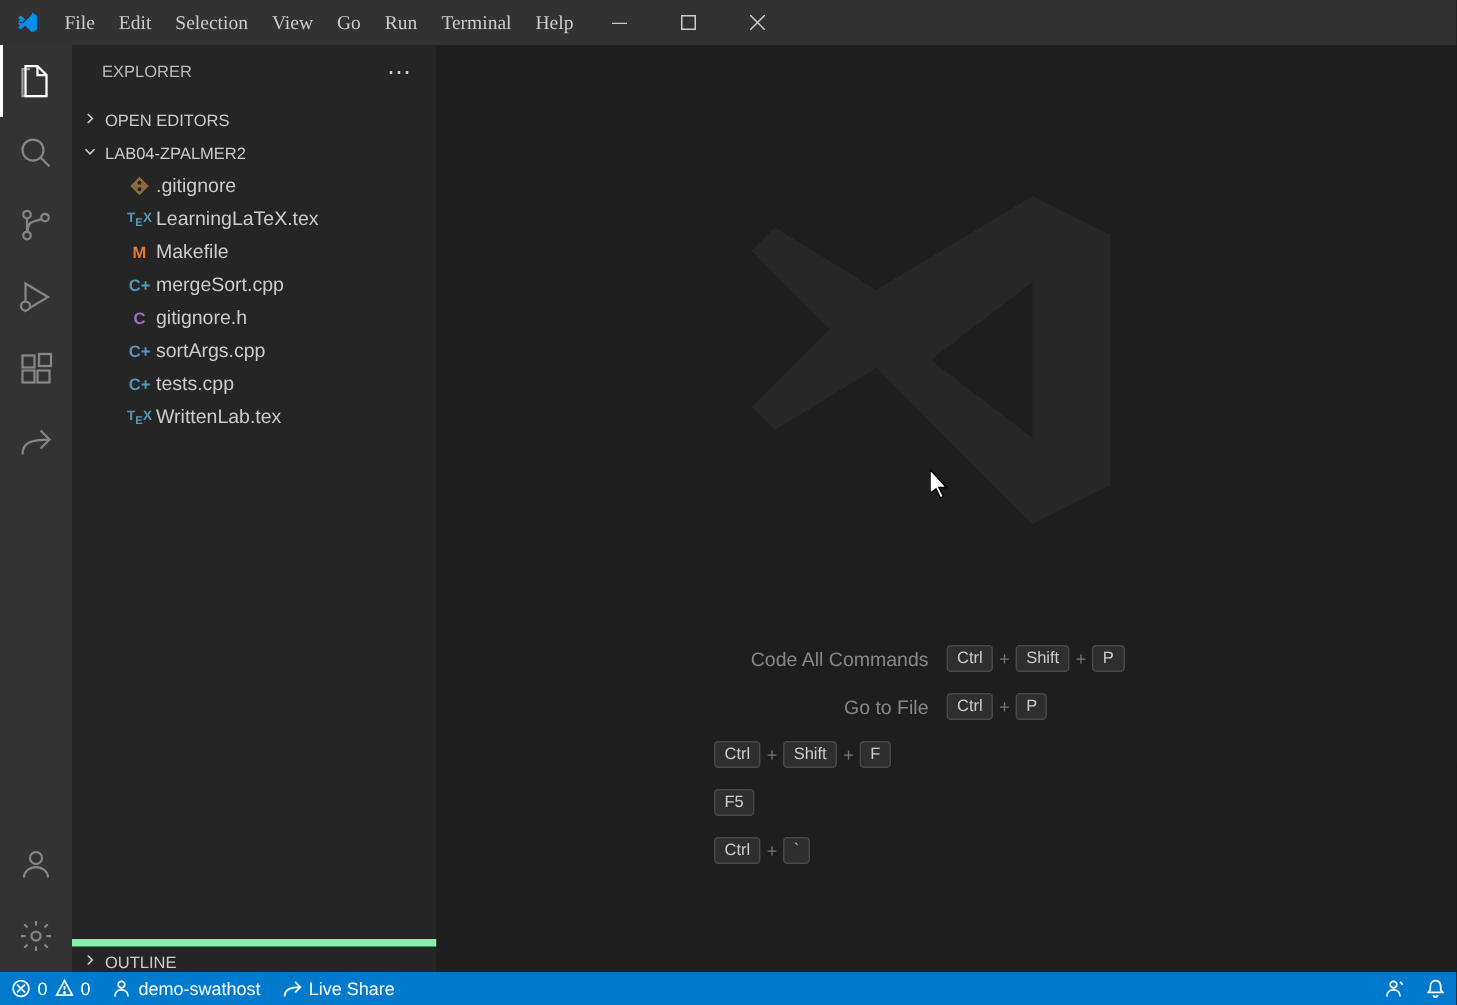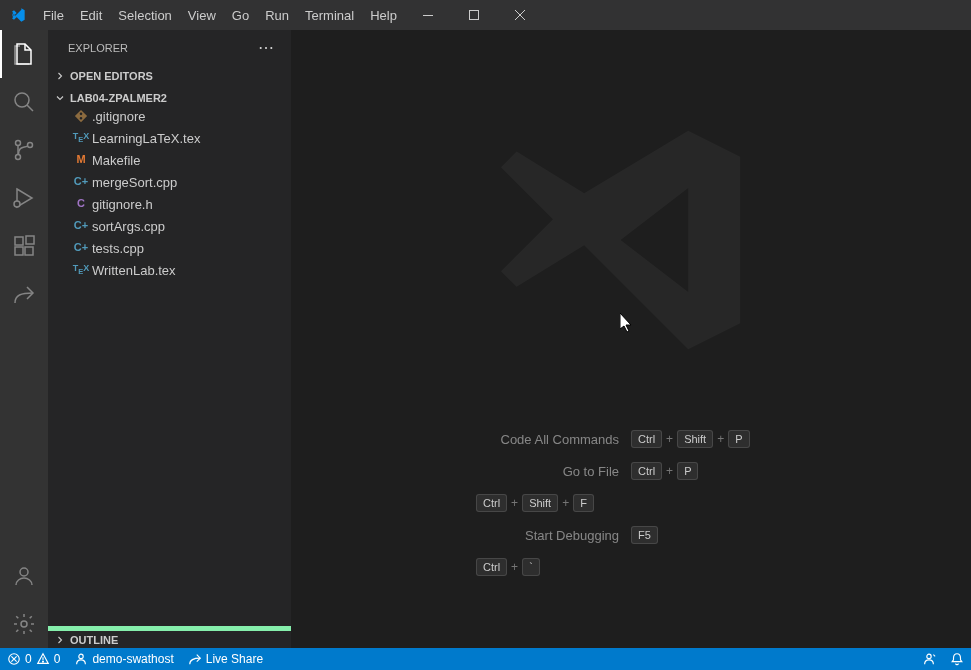--- a/index.html
+++ b/index.html
@@ -2,42 +2,42 @@
 <html><head>
 <meta charset="utf-8">
 <style>
 * { box-sizing: border-box; margin: 0; padding: 0; font-family: "Segoe UI", -apple-system, sans-serif; }
 body { width: 971px; height: 670px; background: #1e1e1e; color: #cccccc; overflow: hidden; display: flex; flex-direction: column; font-size: 13px; }
 
 .titlebar { height: 30px; background: #323233; display: flex; align-items: center; user-select: none; }
 .titlebar-icon { width: 35px; display: flex; align-items: center; justify-content: center; }
 .titlebar-icon svg { width: 16px; height: 16px; }
 .menubar { display: flex; }
-.menu-item { padding: 0 8px; height: 30px; display: flex; align-items: center; color: #cccccc; cursor: pointer; }
+.menu-item { padding: 0 8px; height: 30px; display: flex; align-items: center; color: #cccccc; cursor: pointer; font-family: Liberation Serif, serif; }
 .title-center { flex: 1; text-align: center; color: #cccccc; font-size: 12px; }
 .window-controls { display: flex; }
 .win-ctrl { width: 46px; height: 30px; display: flex; align-items: center; justify-content: center; color: #cccccc; cursor: pointer; }
 
 .main-area { flex: 1; display: flex; min-height: 0; border-radius: 10px; }
 
 .activitybar { width: 48px; background: #333333; display: flex; flex-direction: column; }
 .activity-item { width: 48px; height: 48px; display: flex; align-items: center; justify-content: center; color: #858585; cursor: pointer; position: relative; }
 .activity-item.active { color: #ffffff; }
 .activity-item.active::before { content: ''; position: absolute; left: 0; top: 0; bottom: 0; width: 2px; background: #ffffff; }
 .activity-spacer { flex: 1; }
 
 .sidebar { width: 243px; background: #252526; display: flex; flex-direction: column; }
 .sidebar-header { height: 35px; display: flex; align-items: center; justify-content: space-between; padding: 0 16px 0 20px; color: #bbbbbb; font-size: 11px; }
 .dots { color: #cccccc; cursor: pointer; font-size: 16px; letter-spacing: 1px; }
 
-.section-header { height: 22px; display: flex; align-items: center; padding: 0 4px; font-size: 11px; font-weight: 700; color: #cccccc; cursor: pointer; }
+.section-header { height: 22px; display: flex; align-items: flex-end; padding: 0 4px; font-size: 11px; font-weight: 400; color: #cccccc; cursor: pointer; }
 .chev { width: 16px; height: 16px; display: inline-flex; align-items: center; justify-content: center; margin-right: 2px; }
 
 .file-tree { flex: 1; overflow: auto; }
-.file-row { height: 22px; display: flex; align-items: flex-start; padding-left: 22px; cursor: pointer; color: #cccccc; }
+.file-row { height: 22px; display: flex; align-items: flex-end; padding-left: 34px; cursor: pointer; color: #cccccc; }
 .file-icon { width: 22px; display: inline-flex; align-items: center; justify-content: center; font-size: 11px; font-weight: bold; }
 
 .outline-header { border-top: 5px solid #86efac; }
 
 .editor-area { flex: 1; background: #1e1e1e; position: relative; display: flex; flex-direction: column; align-items: center; justify-content: center; }
 .watermark-logo { opacity: 0.04; position: absolute; top: 80px; }
 .watermark-logo svg { width: 260px; height: 260px; }
 .shortcuts { position: absolute; top: 400px; width: 100%; }
 .shortcut-row { display: flex; align-items: center; margin-bottom: 14px; justify-content: center; }
 .shortcut-label { color: rgba(204,204,204,0.6); text-align: right; width: 310px; padding-right: 12px; font-size: 13px; }
@@ -250,21 +250,20 @@
         <div class="shortcut-row">
           <div class="shortcut-keys">
             <span class="key">Ctrl</span>
             <span class="plus">+</span>
             <span class="key">Shift</span>
             <span class="plus">+</span>
             <span class="key">F</span>
           </div>
         </div>
         <div class="shortcut-row">
-          <div class="shortcut-label">Start Debugging</div>
           <div class="shortcut-keys">
             <span class="key">F5</span>
           </div>
         </div>
         <div class="shortcut-row">
           <div class="shortcut-keys">
             <span class="key">Ctrl</span>
             <span class="plus">+</span>
             <span class="key">`</span>
           </div>

